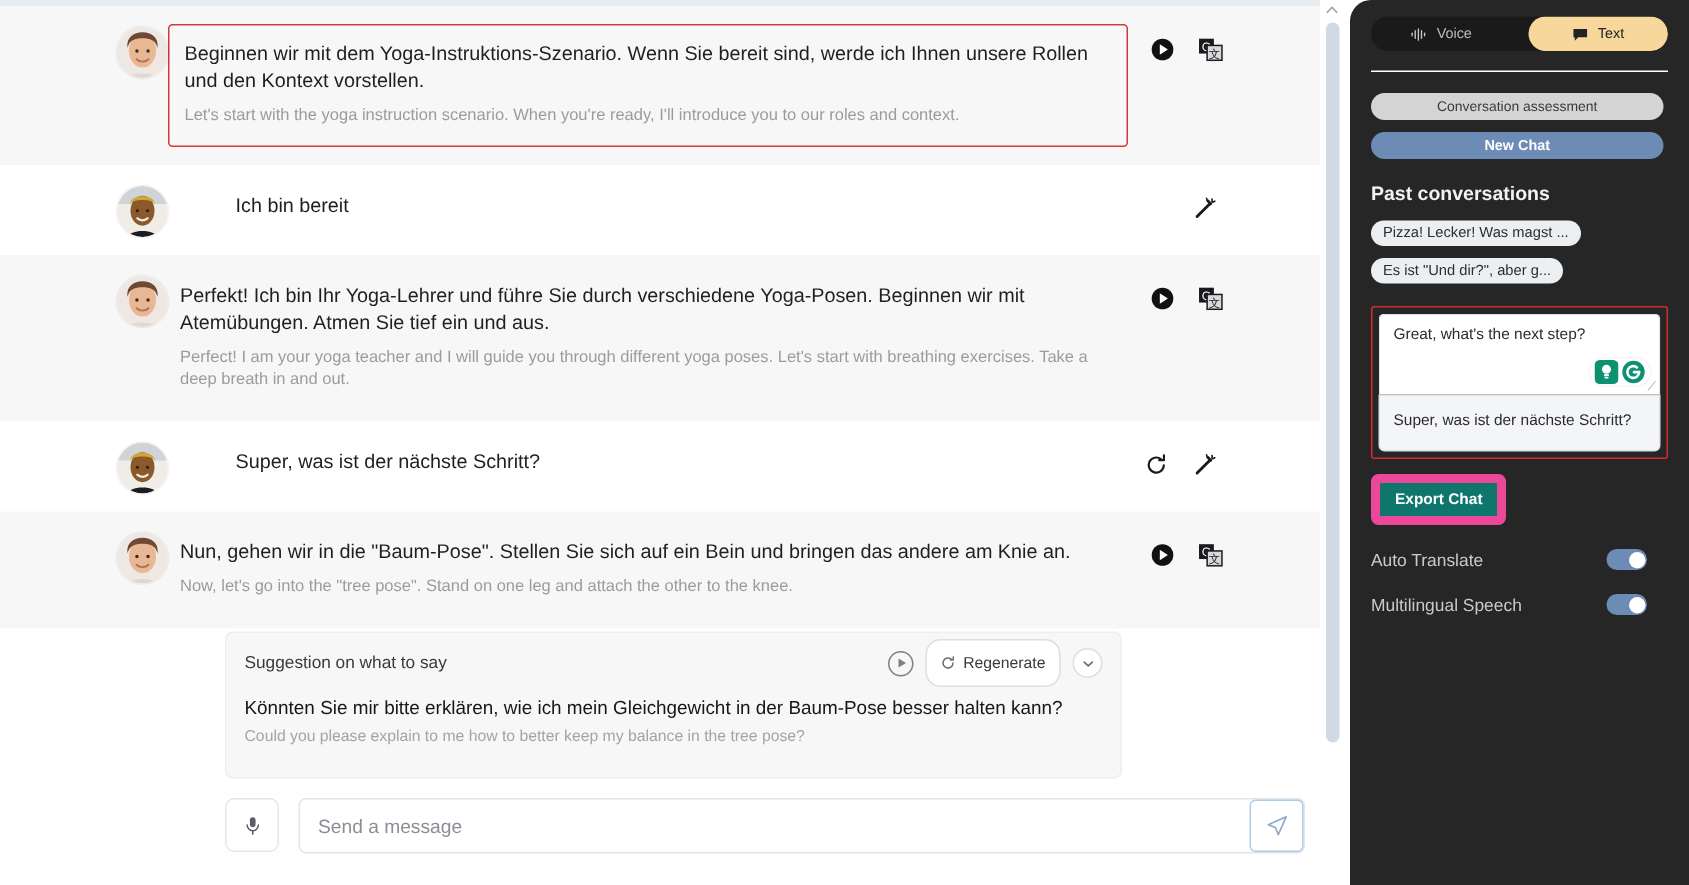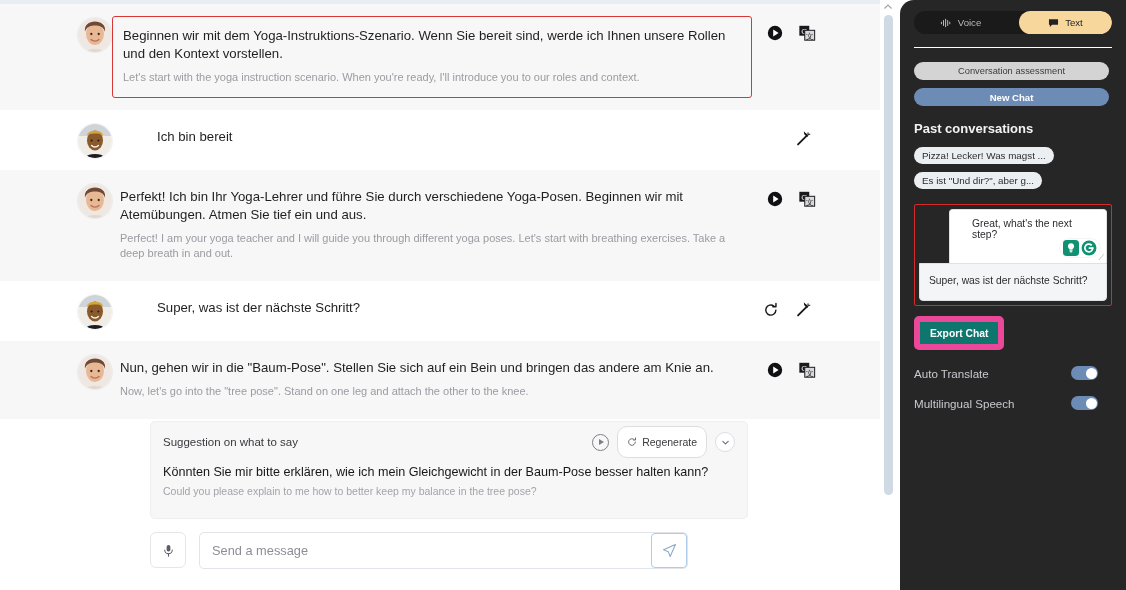--- a/index.html
+++ b/index.html
@@ -181,21 +181,21 @@
   .sug-sub {
     font-size: 10.5px;
     color: #a3a3a9;
     margin-top: 4px;
   }
 
   
   .composer {
     position: absolute;
     left: 150px; top: 531px;
-    width: 538px; height: 38px;
+    width: 720px; height: 38px;
     display: flex;
     align-items: center;
     gap: 13px;
   }
   .mic-btn {
     width: 36px; height: 36px;
     border: 1px solid #e4e6e9;
     border-radius: 6px;
     background: #ffffff;
     display: flex; align-items: center; justify-content: center;
@@ -317,22 +317,21 @@
     padding: 4px;
     background: transparent;
   }
   .edit-top {
     position: relative;
     background: #ffffff;
     border: 1px solid #dfe1e4;
     border-bottom: none;
     border-radius: 4px 4px 0 0;
     height: 54px;
-    padding: 8px 22px;
-    margin-left: 30px;
+    padding: 8px 9px;
   }
   .edit-top-text {
     font-size: 10.3px;
     color: #2c2c30;
   }
   .gram {
     position: absolute;
     right: 6px; bottom: 6px;
     display: flex; align-items: center;
     gap: 2px;

